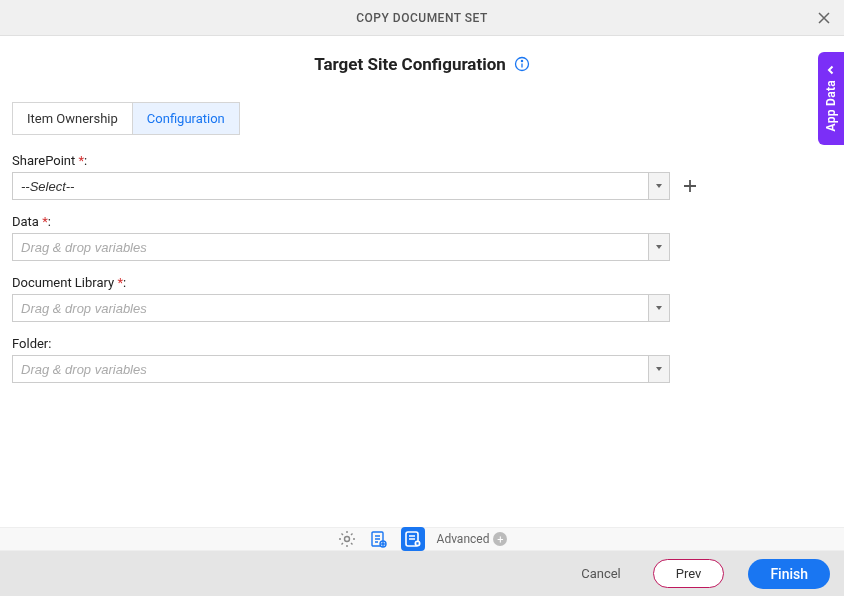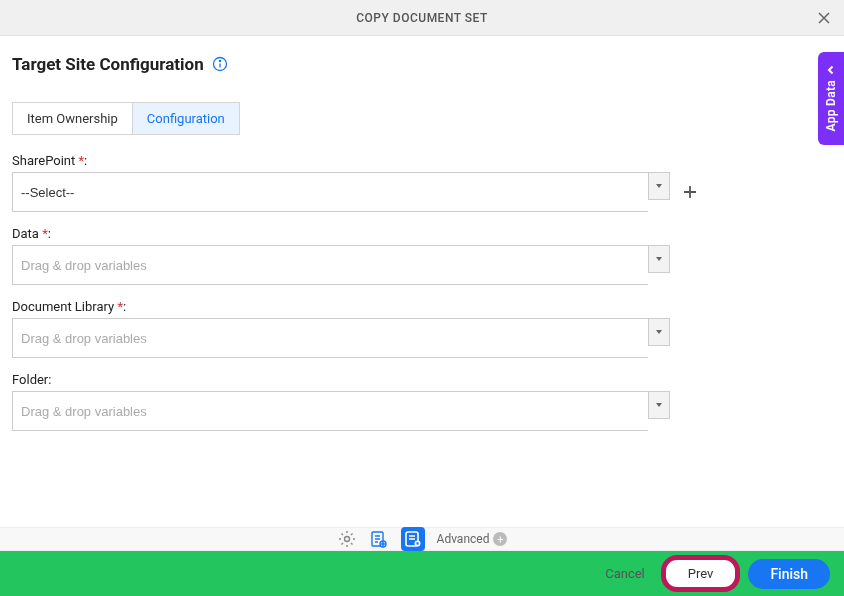--- a/index.html
+++ b/index.html
@@ -34,20 +34,21 @@
     
     .content {
       padding: 18px 12px 0 12px;
     }
     
     .page-title-row {
       display: flex;
       align-items: center;
       gap: 8px;
       margin-bottom: 28px;
+      justify-content: center;
     }
     .page-title {
       font-size: 17px;
       font-weight: 700;
       color: #222;
     }
     .info-icon {
       width: 16px;
       height: 16px;
       color: #1976f2;
@@ -88,27 +89,28 @@
       align-items: center;
       gap: 8px;
     }
     .select-wrap {
       display: flex;
       flex: 1;
       max-width: 658px;
     }
     .select-input {
       flex: 1;
-      height: 40px;
+      height: 28px;
       border: 1px solid #ccc;
       padding: 0 8px;
       font-size: 13px;
       color: #333;
       background: #fff;
       border-right: none;
+      font-style: italic;
     }
     .select-input::placeholder { color: #aaa; }
     .select-caret {
       width: 22px;
       height: 28px;
       border: 1px solid #ccc;
       background: #f3f3f3;
       display: flex;
       align-items: center;
       justify-content: center;
@@ -178,34 +180,34 @@
     
     .footer {
       position: absolute;
       bottom: 0;
       left: 0;
       right: 0;
       height: 45px;
       display: flex;
       align-items: center;
       justify-content: flex-end;
-      gap: 8px;
+      gap: 24px;
       padding-right: 14px;
-      background: #22c55e;
+      background: #e5e5e5;
     }
     .btn-cancel {
       font-size: 13px;
       color: #555;
       cursor: pointer;
       padding: 6px 8px;
     }
     .btn-prev {
       font-size: 13px;
       color: #333;
-      border: 5px solid #be185d;
+      border: 1px solid #be185d;
       border-radius: 16px;
       padding: 6px 22px;
       cursor: pointer;
       background: #fff;
       text-align: right;
     }
     .btn-finish {
       font-size: 14px;
       color: #fff;
       background: #1976f2;

